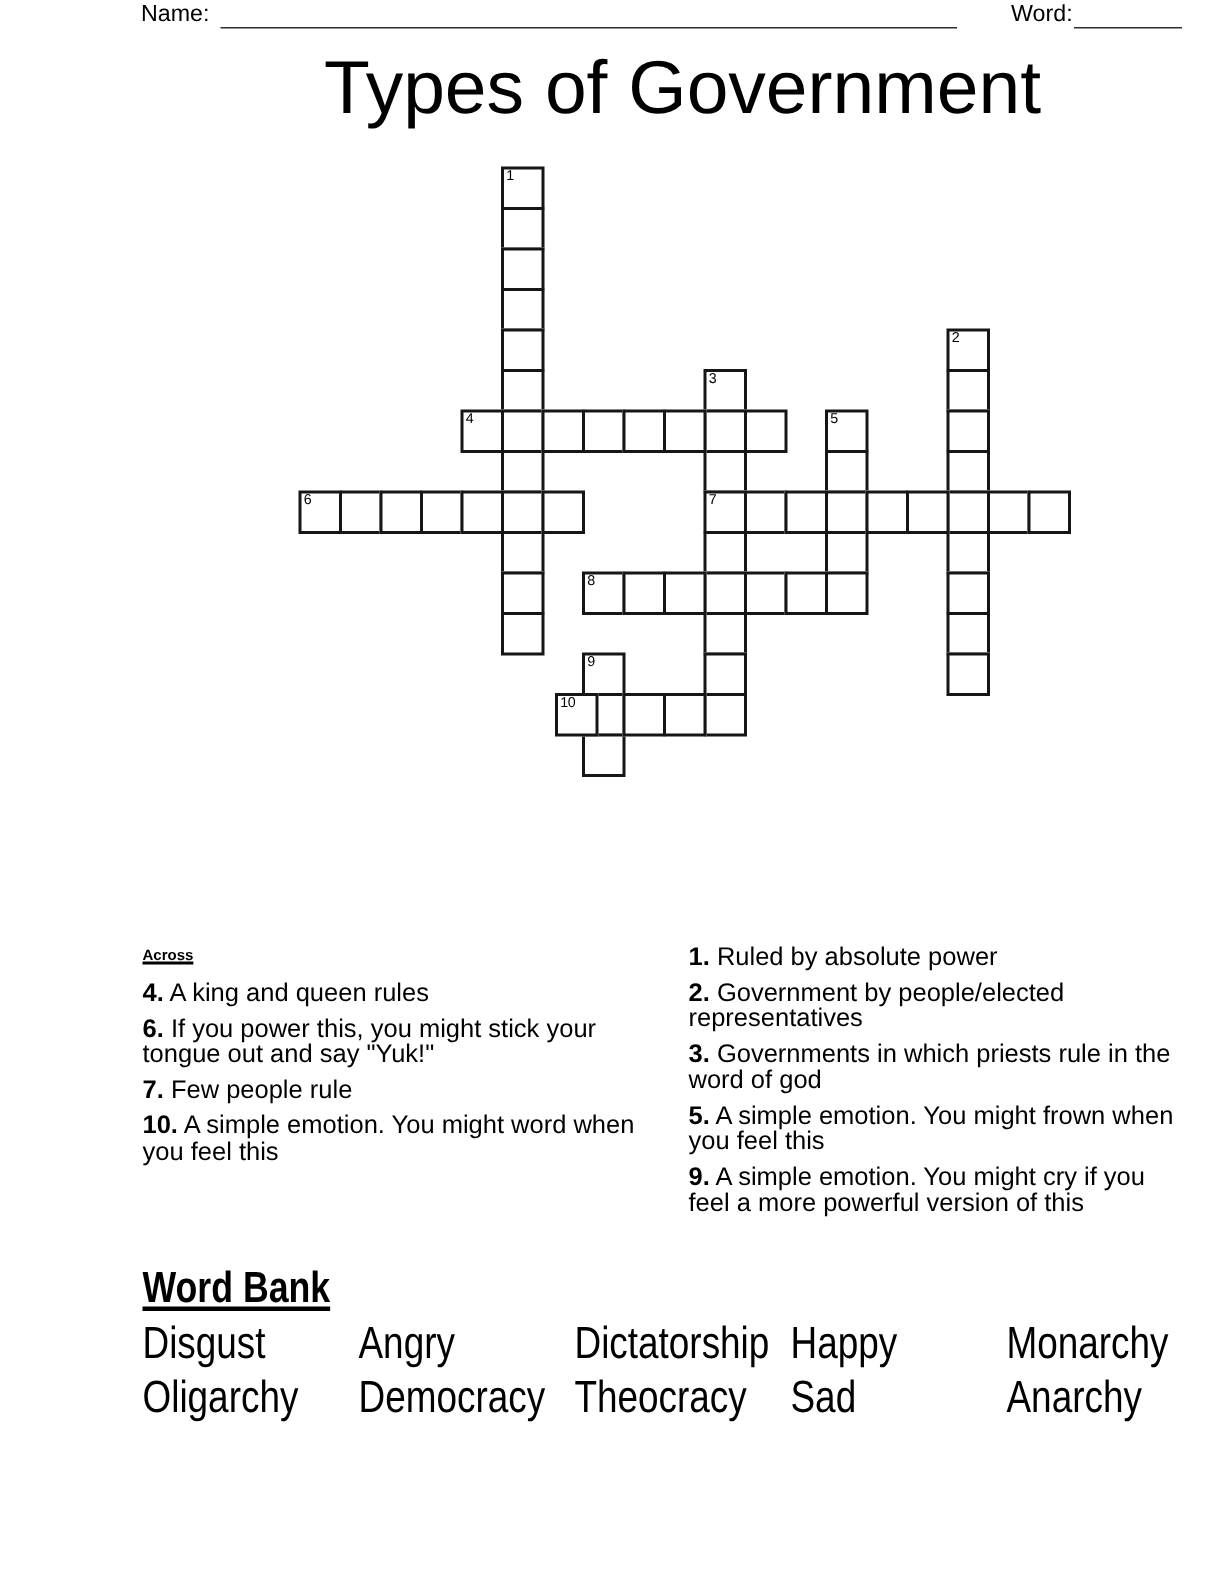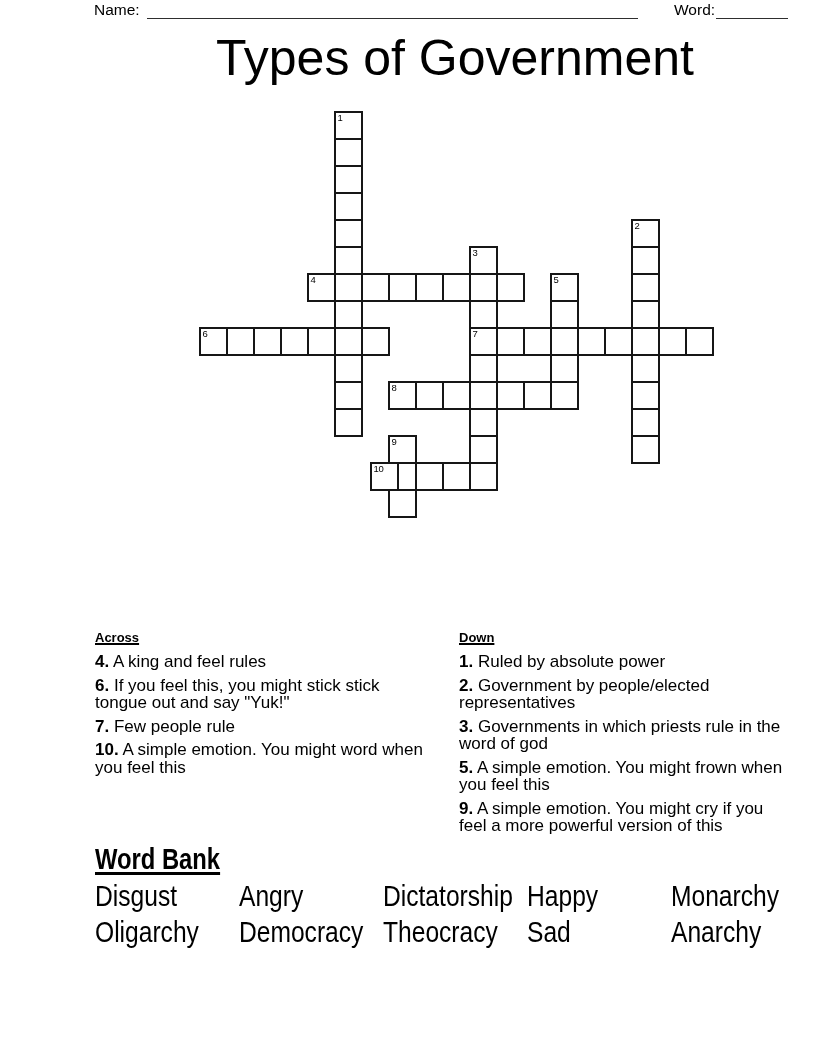--- a/index.html
+++ b/index.html
@@ -22,21 +22,21 @@
   
   .grid{position:absolute;left:152px;top:111px;width:515px;height:407px;}
   .cell{position:absolute;width:29px;height:29px;box-sizing:border-box;
         border:2px solid #161616;background:#ffffff;}
   .cnum{position:absolute;left:1.5px;top:0;font-size:9.5px;line-height:10px;letter-spacing:-0.3px;}
 
   
   .clues{position:absolute;top:629px;}
   .clues-across{left:48px;width:360px;}
   .clues-down{left:412px;width:350px;}
-  .clues-heading{font-size:13px;font-weight:bold;line-height:18px;margin-bottom:6px;
+  .clues-heading{font-size:10px;font-weight:bold;line-height:18px;margin-bottom:6px;
                  text-decoration:underline;text-decoration-thickness:1.8px;}
   .clue{font-size:17px;line-height:17.5px;margin-bottom:6px;}
   .clue-num{font-weight:bold;}
   .clue-text{white-space:pre-wrap;}
 
   
   .word-bank{position:absolute;left:48px;top:843px;width:740px;}
   .wb-heading{font-size:29px;font-weight:bold;line-height:32px;margin:0 0 8px 0;
               text-decoration:underline;text-decoration-thickness:3px;text-underline-offset:3px;
               transform:scaleX(0.82);transform-origin:0 50%;white-space:nowrap;width:200px;}
@@ -139,31 +139,30 @@
       <div class="cell" style="left: 171px; top: 351px;">
         <span class="cnum">10</span>
       </div>
       <div class="cell" style="left: 216px; top: 351px;"></div>
       <div class="cell" style="left: 243px; top: 351px;"></div>
     </div>
 
   <div class="clues clues-across">
     <div class="clues-heading">Across</div>
     <div id="across-list">
-        <div class="clue"><span class="clue-num">4.</span> <span class="clue-text">A king and feel rules</span></div>
-        <div class="clue"><span class="clue-num">6.</span> <span class="clue-text">If you feel this, you might stick stick
+        <div class="clue"><span class="clue-num">4.</span> <span class="clue-text">A king and queen rules</span></div>
+        <div class="clue"><span class="clue-num">6.</span> <span class="clue-text">If you power this, you might stick your
 tongue out and say "Yuk!"</span></div>
         <div class="clue"><span class="clue-num">7.</span> <span class="clue-text">Few people rule</span></div>
         <div class="clue"><span class="clue-num">10.</span> <span class="clue-text">A simple emotion. You might word when
 you feel this</span></div>
       </div>
   </div>
 
   <div class="clues clues-down">
-    <div class="clues-heading">Down</div>
     <div id="down-list">
         <div class="clue"><span class="clue-num">1.</span> <span class="clue-text">Ruled by absolute power</span></div>
         <div class="clue"><span class="clue-num">2.</span> <span class="clue-text">Government by people/elected
 representatives</span></div>
         <div class="clue"><span class="clue-num">3.</span> <span class="clue-text">Governments in which priests rule in the
 word of god</span></div>
         <div class="clue"><span class="clue-num">5.</span> <span class="clue-text">A simple emotion. You might frown when
 you feel this</span></div>
         <div class="clue"><span class="clue-num">9.</span> <span class="clue-text">A simple emotion. You might cry if you
 feel a more powerful version of this</span></div>

